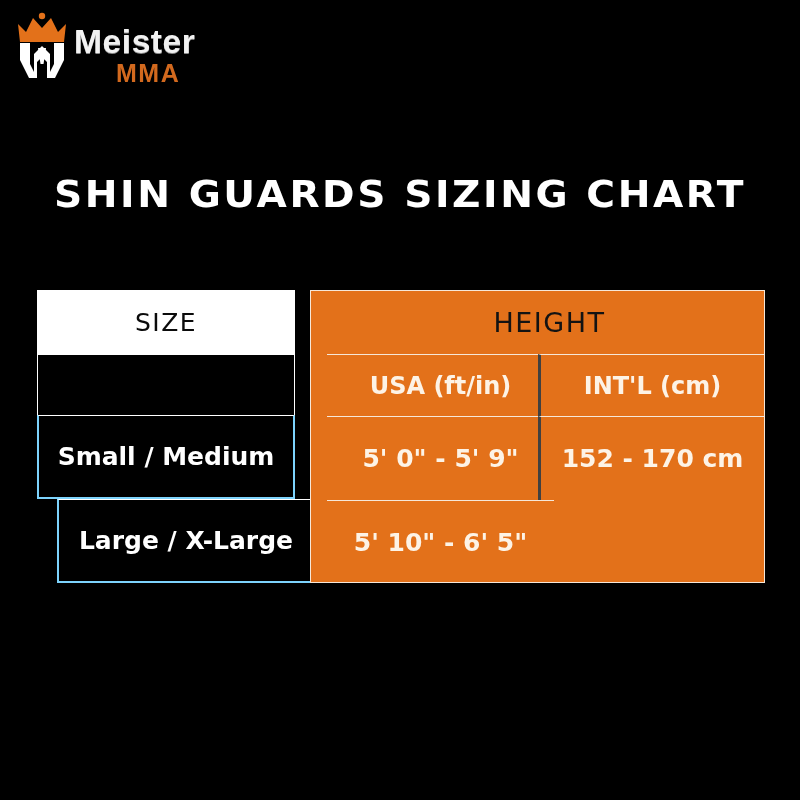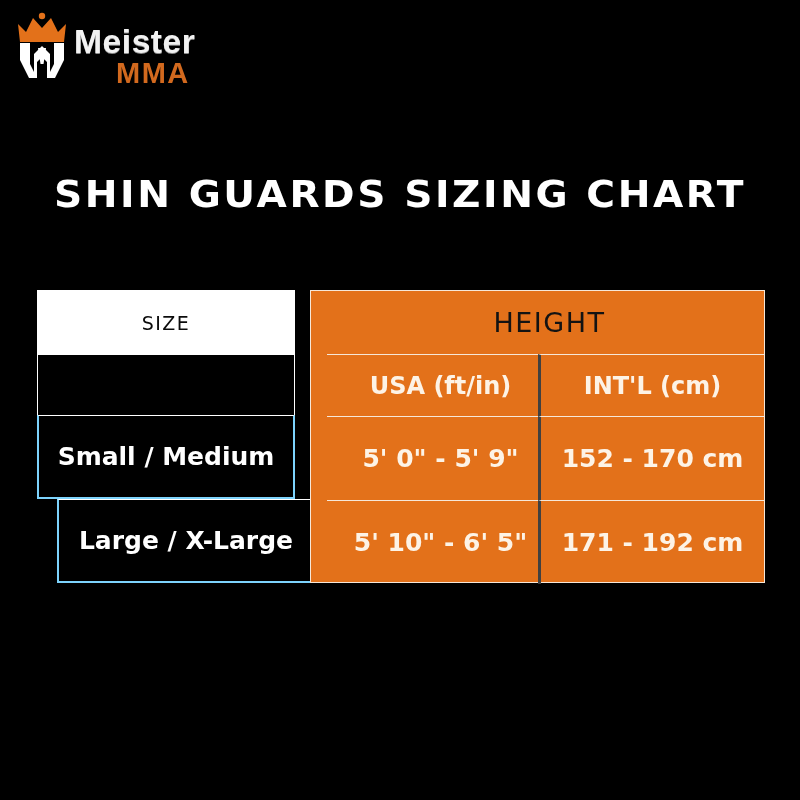--- a/index.html
+++ b/index.html
@@ -47,21 +47,21 @@
     line-height: 34px;
     color: #f2f2f2;
     transform: scaleX(1.02);
     transform-origin: left center;
     text-shadow: 0 1px 0 #8a8a8a;
   }
   #brand-sub {
     display: block;
     font-family: "Liberation Sans", sans-serif;
     font-weight: 700;
-    font-size: 29px;
+    font-size: 25px;
     line-height: 26px;
     letter-spacing: 1.5px;
     color: #d2691e;
     margin-top: 1px;
     margin-left: 42px;
   }
 
   
   #page-title {
     position: absolute;
@@ -113,21 +113,21 @@
   }
 
   
   .size-head {
     position: absolute; left: 0; top: 0;
     width: 258px; height: 65px;
     background: #ffffff;
     color: #0b0b0b;
     font-family: "DejaVu Sans", sans-serif;
     font-weight: 400;
-    font-size: 19px;
+    font-size: 25px;
     letter-spacing: 1.5px;
   }
   .size-blank {
     position: absolute; left: 0; top: 65px;
     width: 258px; height: 60px;
     background: #000000;
     border-left: 1px solid #ffffff;
     border-right: 1px solid #ffffff;
   }
   .size-cell {
@@ -222,15 +222,14 @@
     <div class="cell sub-head c-usa">USA (ft/in)</div>
 
     <div class="cell sub-head c-intl">INT'L (cm)</div>
 
     <div class="cell data-cell c-usa row-a">5' 0" - 5' 9"</div>
 
     <div class="cell data-cell c-intl row-a">152 - 170 cm</div>
 
     <div class="cell data-cell c-usa row-b">5' 10" - 6' 5"</div>
 
-    <div class="cell data-cell c-intl row-b">171 - 192 cm</div>
   </div>
 </div>
 
 </body></html>

